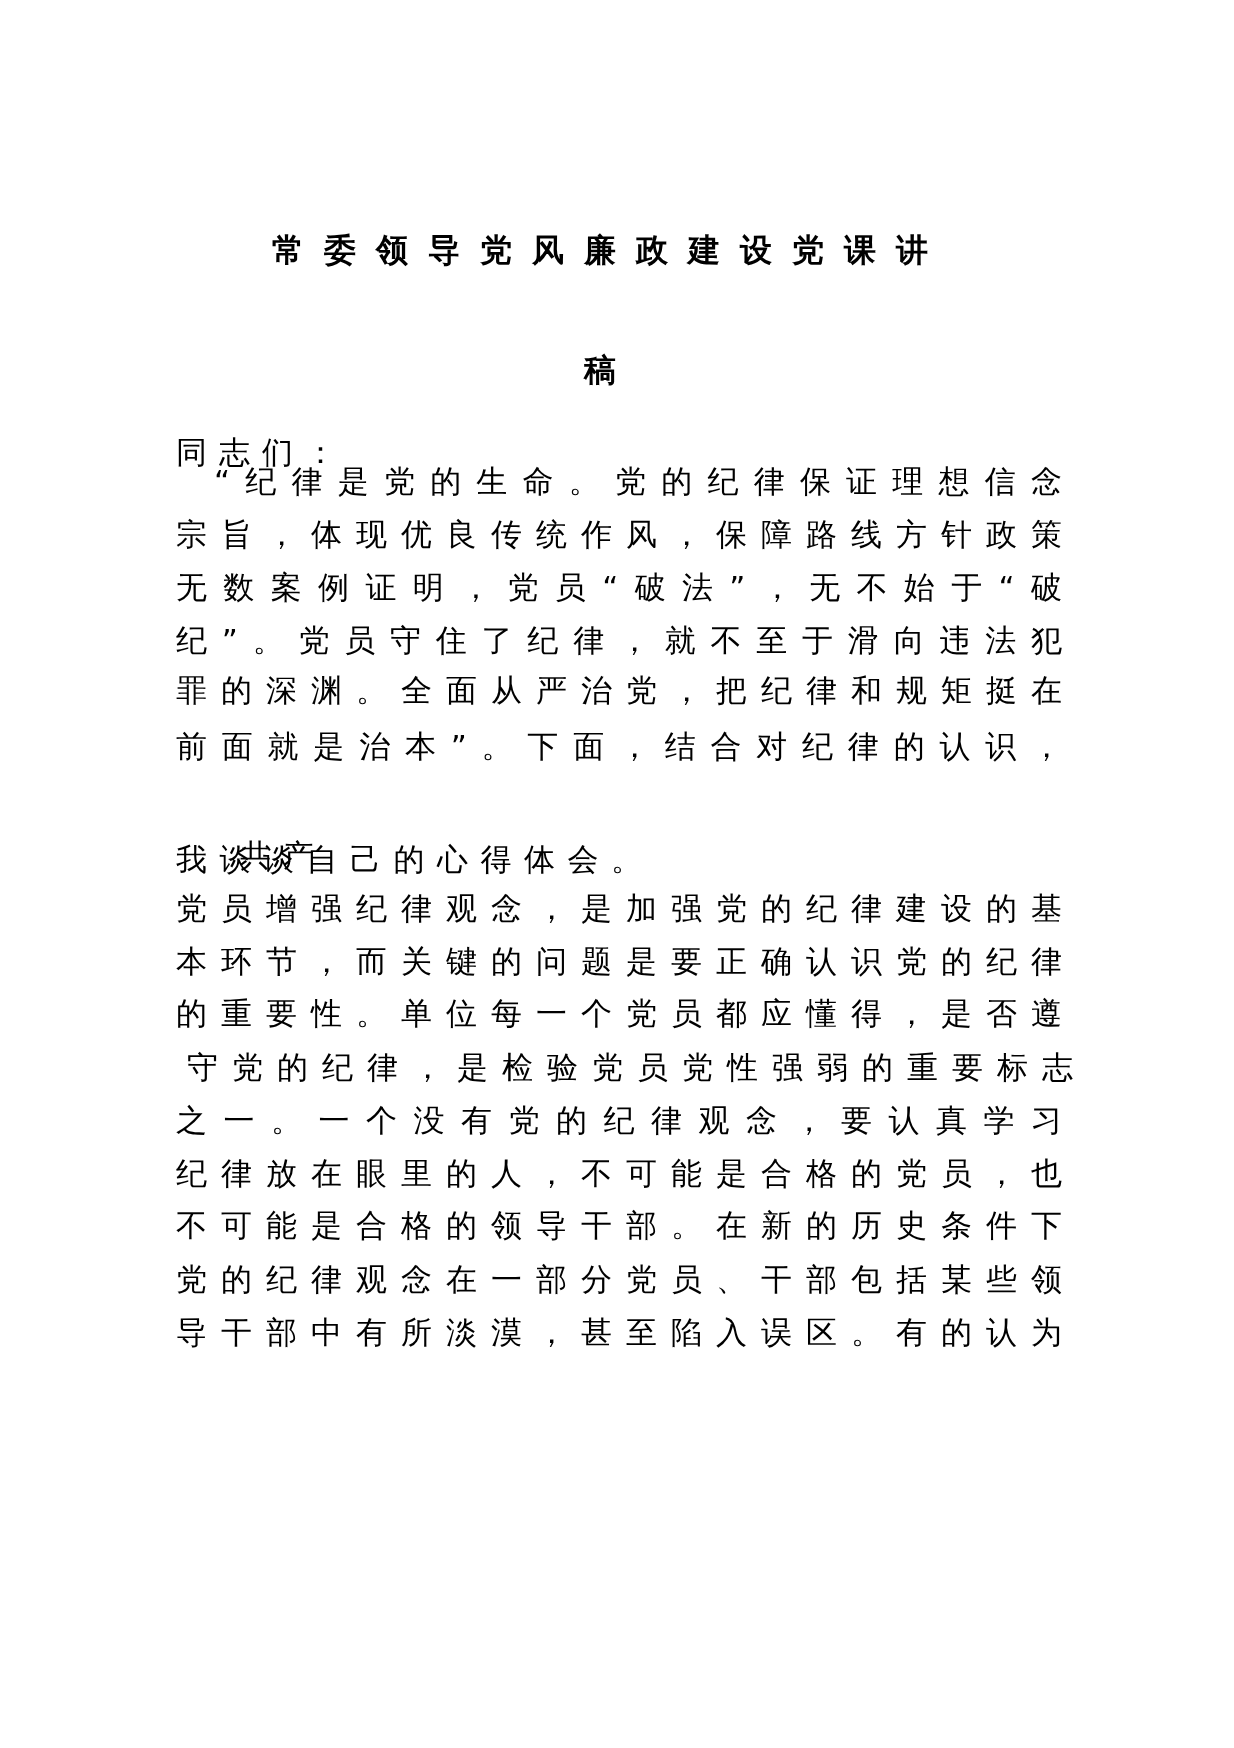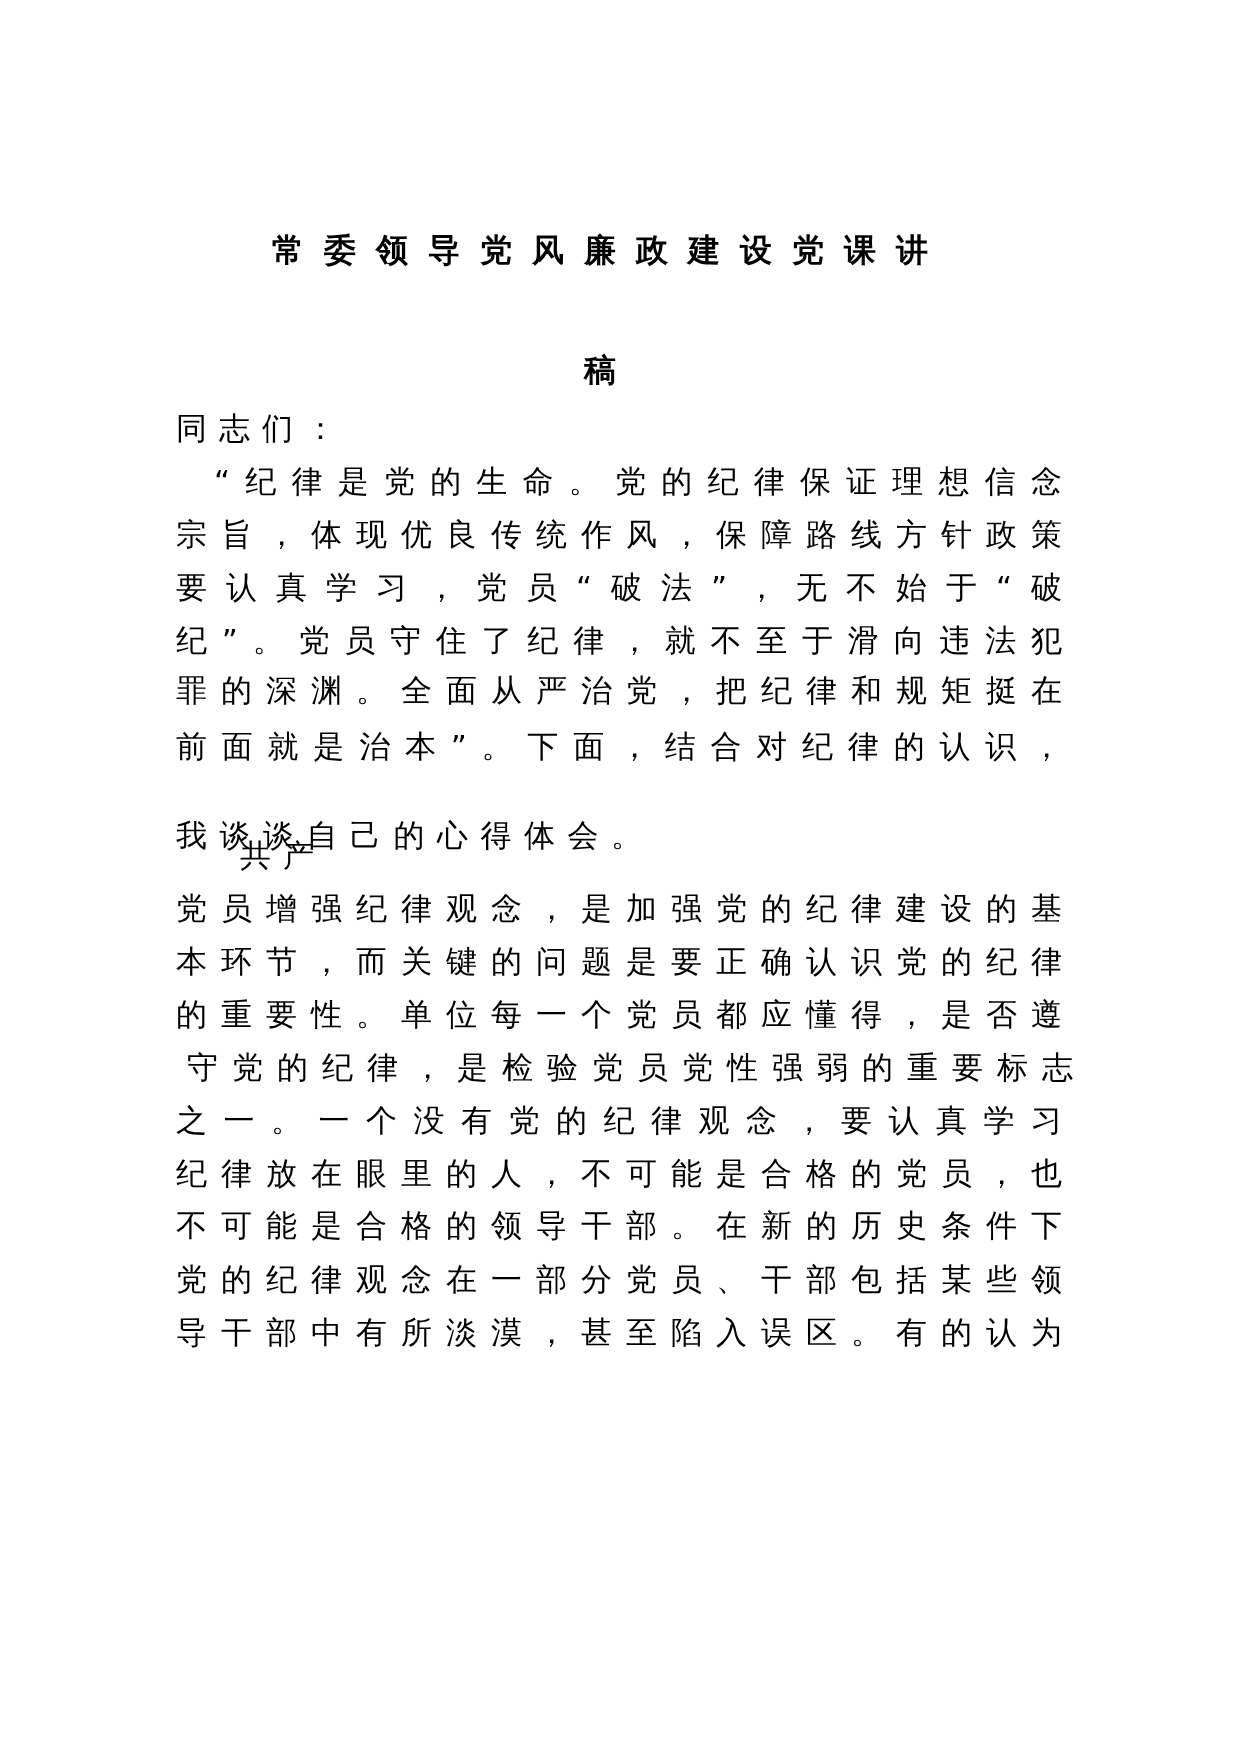--- a/index.html
+++ b/index.html
@@ -45,54 +45,55 @@
       line-height: 36px;
       height: 36px;
       white-space: nowrap;
       text-align: justify;
       text-align-last: justify;
       letter-spacing: 2px;
     }
     .line.last {
       text-align-last: left;
       letter-spacing: 12.5px;
+      margin-top: 24px;
     }
     .line.indent {
       left: 240px;
       width: 824px;
     }
     .bold { font-weight: bold; }
   </style>
 </head>
 <body>
 
 <div class="page">
 
   <div class="title title-line-1">常委领导党风廉政建设党课讲</div>
   <div class="title title-line-2">稿</div>
 
   <div class="line last" style="top:410px; letter-spacing:12px;">同志们：</div>
 
   <div>
     <div class="line indent" style="top:463px; left:214px; width:850px;">“纪律是党的生命。党的纪律保证理想信念</div>
     <div class="line" style="top:516px;">宗旨，体现优良传统作风，保障路线方针政策</div>
-    <div class="line" style="top:569px;">要认真学习，党员“破法”，无不始于“破</div>
+    <div class="line" style="top:569px;">无数案例证明，党员“破法”，无不始于“破</div>
     <div class="line" style="top:622px;">纪”。党员守住了纪律，就不至于滑向违法犯</div>
     <div class="line" style="top:675px;font-family:Liberation Mono, monospace;">罪的深渊。全面从严治党，把纪律和规矩挺在</div>
     <div class="line" style="top:728px;">前面就是治本”。下面，结合对纪律的认识，</div>
     <div class="line last" style="top:817px;">我谈谈自己的心得体会。</div>
   </div>
 
   <div>
     <div class="line indent" style="top:837px; display:flex; justify-content:space-between; text-align-last:auto;">
       <span style="letter-spacing:12px;">共产</span>
     </div>
     <div class="line" style="top:890px;">党员增强纪律观念，是加强党的纪律建设的基</div>
     <div class="line" style="top:943px;">本环节，而关键的问题是要正确认识党的纪律</div>
-    <div class="line" style="top:996px;">的重要性。单位每一个党员都应懂得，是否遵</div>
+    <div class="line" style="top:996px;font-family:Liberation Serif, serif;">的重要性。单位每一个党员都应懂得，是否遵</div>
     <div class="line" style="top:1049px;margin-left:11px;">守党的纪律，是检验党员党性强弱的重要标志</div>
     <div class="line" style="top:1102px;">之一。一个没有党的纪律观念，要认真学习</div>
     <div class="line" style="top:1155px;">纪律放在眼里的人，不可能是合格的党员，也</div>
     <div class="line" style="top:1208px;font-family:Liberation Serif, serif;">不可能是合格的领导干部。在新的历史条件下</div>
     <div class="line" style="top:1261px;">党的纪律观念在一部分党员、干部包括某些领</div>
     <div class="line" style="top:1314px;">导干部中有所淡漠，甚至陷入误区。有的认为</div>
   </div>
 
 </div>
 

